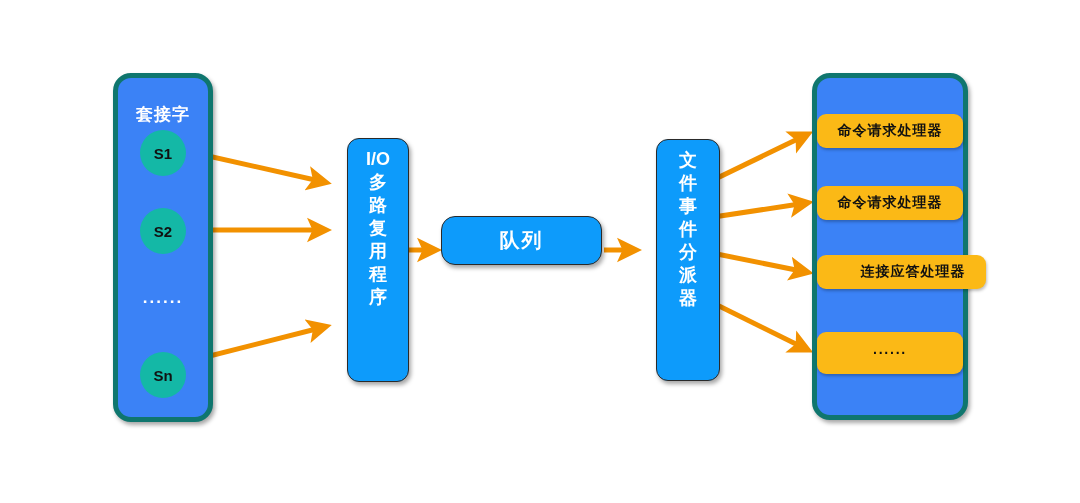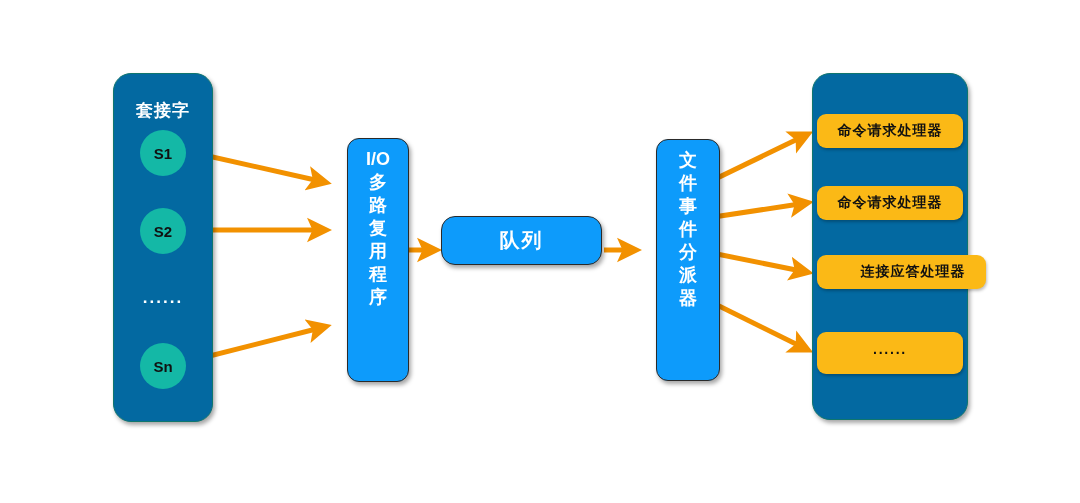--- a/index.html
+++ b/index.html
@@ -18,22 +18,22 @@
   #edges {
     position: absolute;
     left: 0;
     top: 0;
     width: 1080px;
     height: 503px;
     pointer-events: none;
   }
   .panel {
     position: absolute;
-    background: #0369a1;
-    border: 1px solid #0f766e;
+    background: #3b82f6;
+    border: 5px solid #0f766e;
     border-radius: 18px;
     box-sizing: border-box;
     box-shadow: 2px 3px 4px rgba(0,0,0,0.35);
   }
   .panel-title {
     position: absolute;
     left: 0;
     right: 0;
     text-align: center;
     color: #ffffff;
@@ -137,21 +137,21 @@
       <line x1="707" y1="300" x2="806" y2="349"></line>
     </g>
   </svg>
 
   <div class="panel" style="left:113px; top:73px; width:100px; height:349px;">
     <div class="panel-title" style="top:25px;">套接字</div>
   </div>
   <div class="node-circle" style="left:140px; top:130px; width:46px; height:46px;">S1</div>
   <div class="node-circle" style="left:140px; top:208px; width:46px; height:46px;">S2</div>
   <div class="ellipsis-dots" style="left:133px; top:286px; width:60px; height:24px;">......</div>
-  <div class="node-circle" style="left:140px; top:343px; width:46px; height:46px;">Sn</div>
+  <div class="node-circle" style="left:140px; top:352px; width:46px; height:46px;">Sn</div>
 
   <div class="vbox" style="left:331px; top:138px; width:62px; height:244px;">
     <span class="ch">I/O</span>
     <span class="ch">多</span>
     <span class="ch">路</span>
     <span class="ch">复</span>
     <span class="ch">用</span>
     <span class="ch">程</span>
     <span class="ch">序</span>
   </div>

